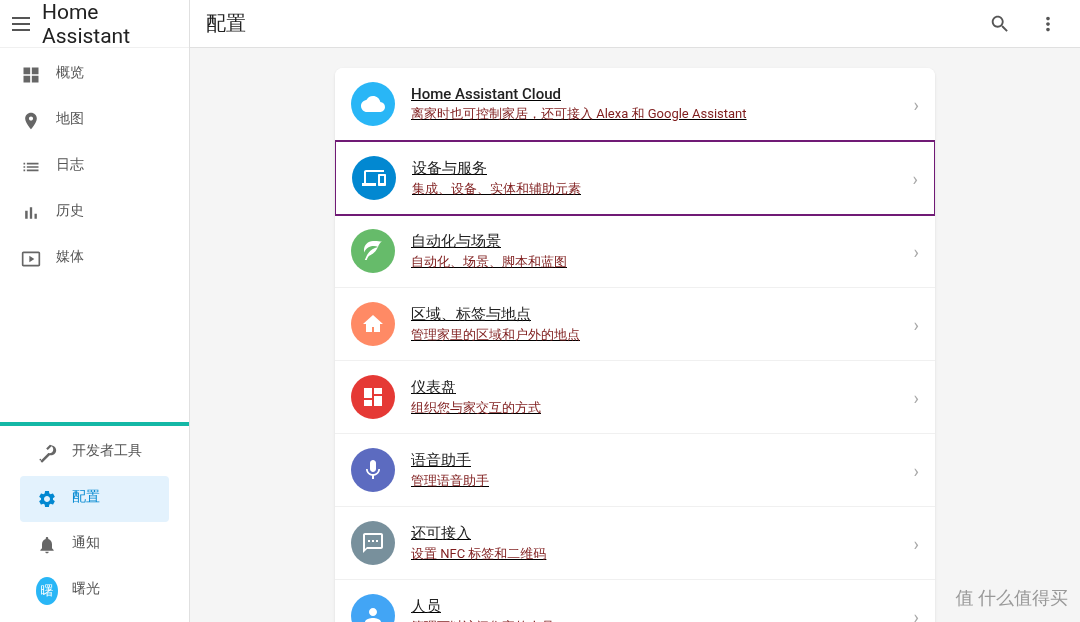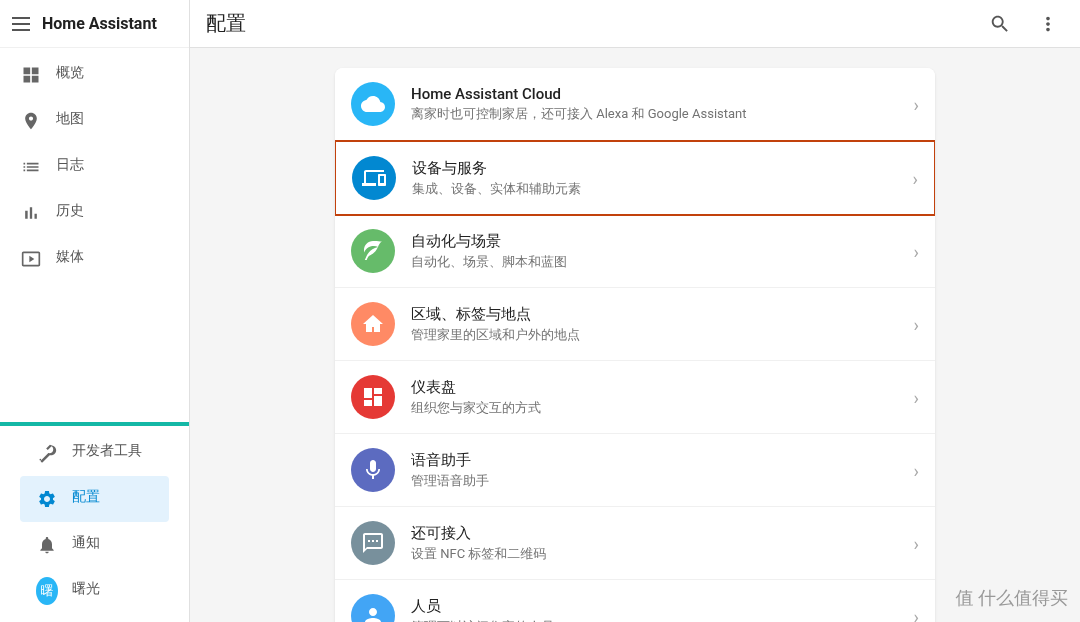--- a/index.html
+++ b/index.html
@@ -23,22 +23,22 @@
       gap: 12px;
       border-bottom: 1px solid #f0f0f0;
     }
     .sidebar-header .menu-icon {
       display: flex; flex-direction: column; gap: 4px; cursor: pointer;
     }
     .sidebar-header .menu-icon span {
       display: block; width: 18px; height: 2px; background: #555;
     }
     .sidebar-title {
-      font-size: 16px;
-      font-weight: 700;
+      font-size: 21px;
+      font-weight: 400;
       color: #212121;
     }
     .sidebar-nav {
       flex: 1;
       overflow-y: auto;
       padding: 4px 0;
     }
     .nav-item {
       display: flex;
       padding: 12px 16px;
@@ -132,49 +132,50 @@
       display: flex;
       align-items: center;
       padding: 14px 16px;
       cursor: pointer;
       border-bottom: 1px solid #f0f0f0;
       background: #fff;
       transition: background 0.15s;
     }
     .card-item:last-child { border-bottom: none; }
     .card-item.highlighted {
-      border: 2px solid #c2410c;
+      border: 2px solid #701a75;
       background: #fff;
       margin: -1px;
       z-index: 1;
       position: relative;
     }
     .card-icon {
       width: 44px;
       height: 44px;
       border-radius: 50%;
       display: flex;
       align-items: center;
       justify-content: center;
       flex-shrink: 0;
       margin-right: 16px;
       font-size: 22px;
     }
     .card-text {
       flex: 1;
+      text-decoration: underline;
     }
     .card-title {
       font-size: 15px;
       font-weight: 500;
       color: #212121;
       margin-bottom: 2px;
     }
     .card-subtitle {
       font-size: 13px;
-      color: #737373;
+      color: #7f1d1d;
     }
     .card-chevron {
       color: #aaa;
       font-size: 18px;
       margin-left: 8px;
     }
 
     
     .watermark {
       position: fixed;

